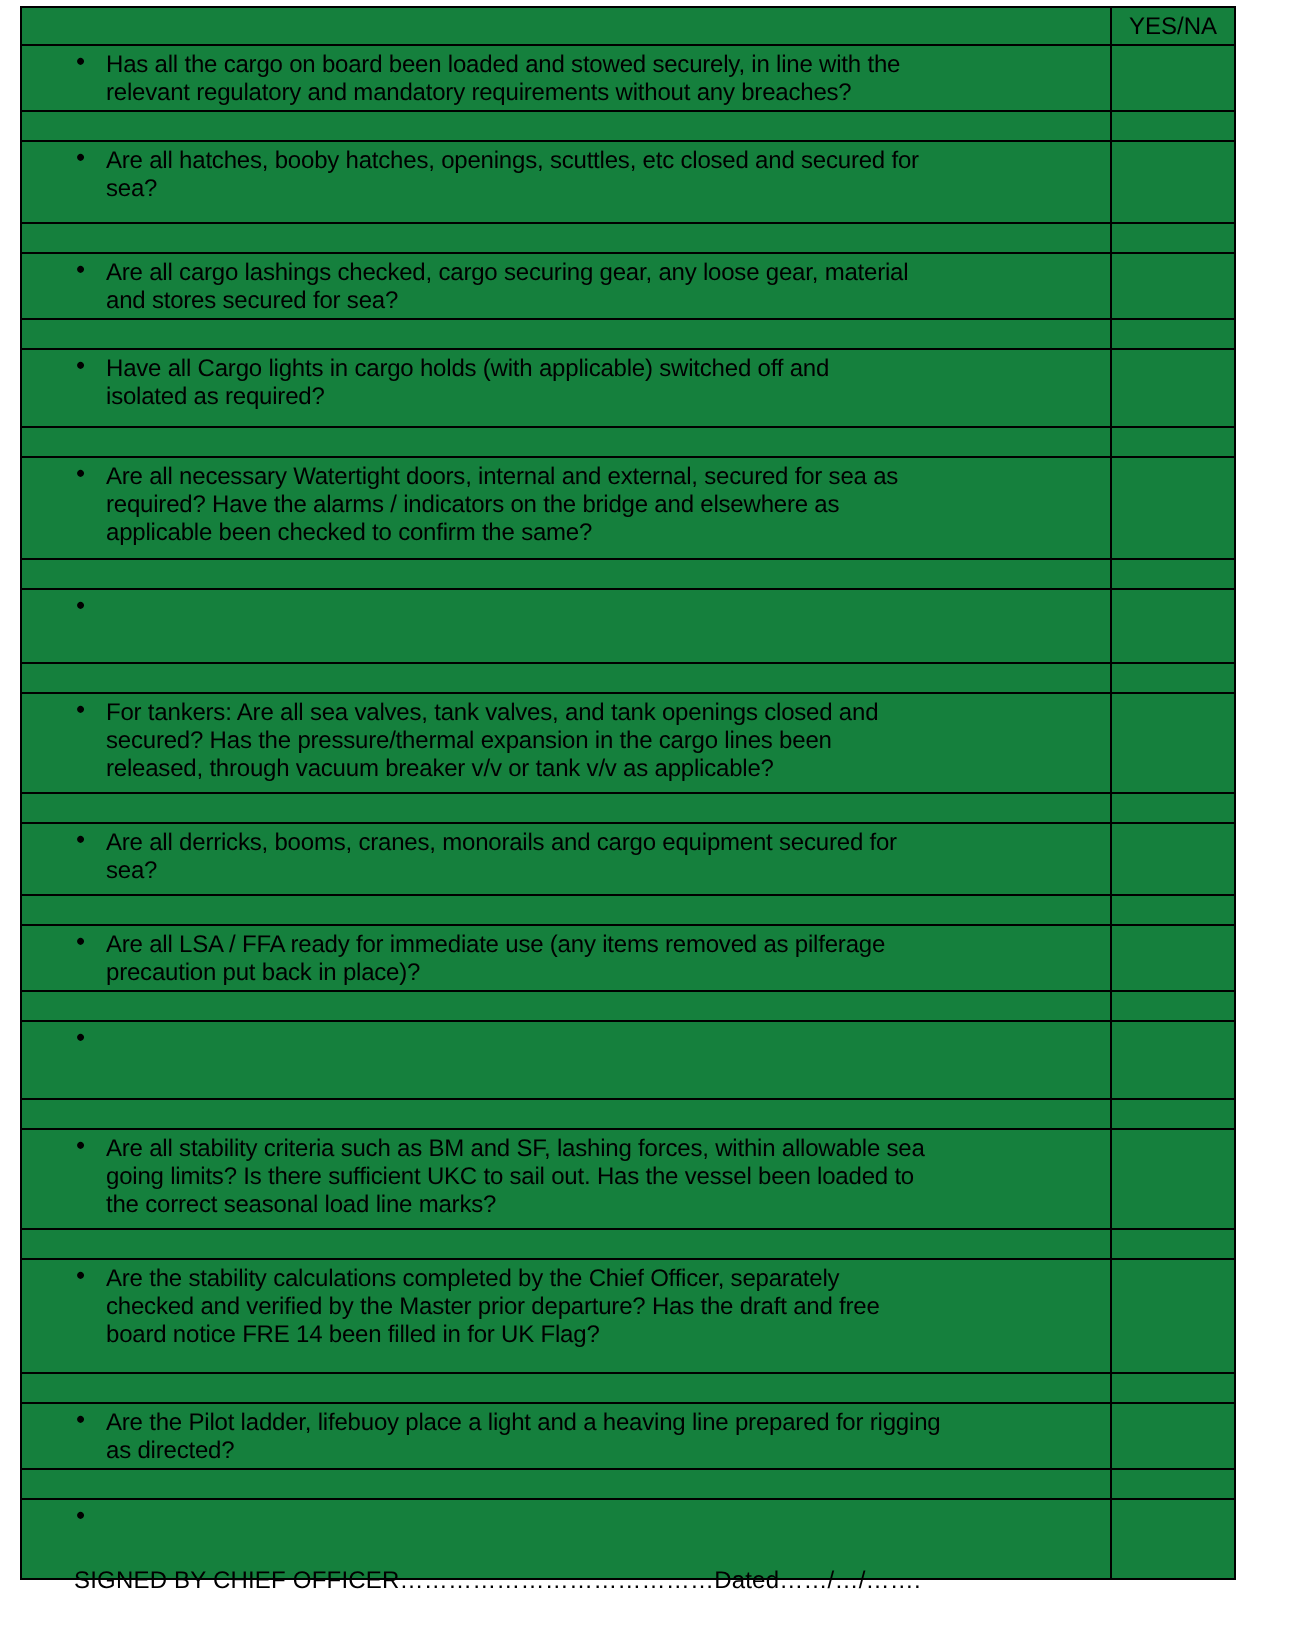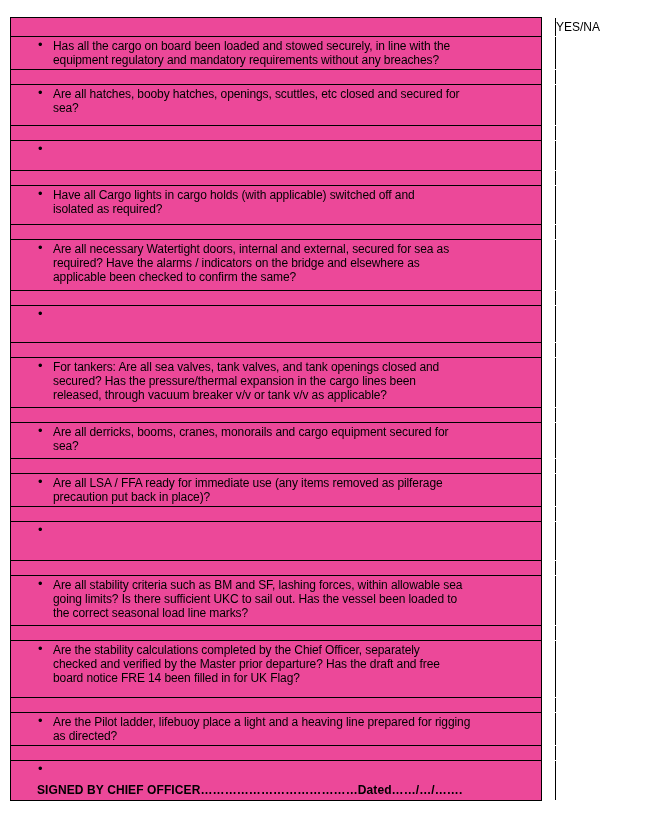--- a/index.html
+++ b/index.html
@@ -7,24 +7,24 @@
   html, body {
     width: 645px; height: 813px;
     background: #ffffff;
     font-family: "Liberation Sans", "DejaVu Sans", sans-serif;
     color: #000000;
     position: relative;
     overflow: hidden;
   }
   .table {
     position: absolute;
-    left: 10px; top: 17px;
-    width: 532px;
+    left: 10px; top: 3px;
+    width: 608px;
     border: 1px solid #000000;
-    background: #ec4899;
+    background: #15803d;
   }
   .row {
     display: flex;
     border-bottom: 1px solid #000000;
     align-items: stretch;
   }
   .row:last-child { border-bottom: 0; }
   .q-cell {
     flex: 0 0 544px;
     position: relative;
@@ -55,41 +55,40 @@
     font-size: 12px;
     line-height: 14px;
     letter-spacing: -0.1px;
   }
   .footer {
     position: absolute;
     left: 37px; top: 783px;
     font-size: 12px;
     white-space: pre;
     letter-spacing: 0.1px;
-    font-weight: bold;
   }
 </style>
 </head>
 <body>
 
 <div class="page">
 
   <div class="table">
     <div class="row header-row">
       <div class="cell q-cell"></div>
       <div class="cell a-cell">
         <span>YES/NA</span>
       </div>
     </div>
 
   <div class="row item-row" style="min-height: 31px;">
     <div class="cell q-cell">
       <span class="bullet">•</span>
       <span class="q-text">Has all the cargo on board been loaded and stowed securely, in line with the
-equipment regulatory and mandatory requirements without any breaches?</span>
+relevant regulatory and mandatory requirements without any breaches?</span>
     </div>
     <div class="cell a-cell"></div>
   </div>
 
   <div class="row spacer-row">
     <div class="cell q-cell"></div>
     <div class="cell a-cell"></div>
   </div>
 
   <div class="row item-row" style="min-height: 41px;">
@@ -102,20 +101,22 @@
   </div>
 
   <div class="row spacer-row">
     <div class="cell q-cell"></div>
     <div class="cell a-cell"></div>
   </div>
 
   <div class="row item-row" style="min-height: 30px;">
     <div class="cell q-cell">
       <span class="bullet">•</span>
+      <span class="q-text">Are all cargo lashings checked, cargo securing gear, any loose gear, material
+and stores secured for sea?</span>
     </div>
     <div class="cell a-cell"></div>
   </div>
 
   <div class="row spacer-row">
     <div class="cell q-cell"></div>
     <div class="cell a-cell"></div>
   </div>
 
   <div class="row item-row" style="min-height: 39px;">

